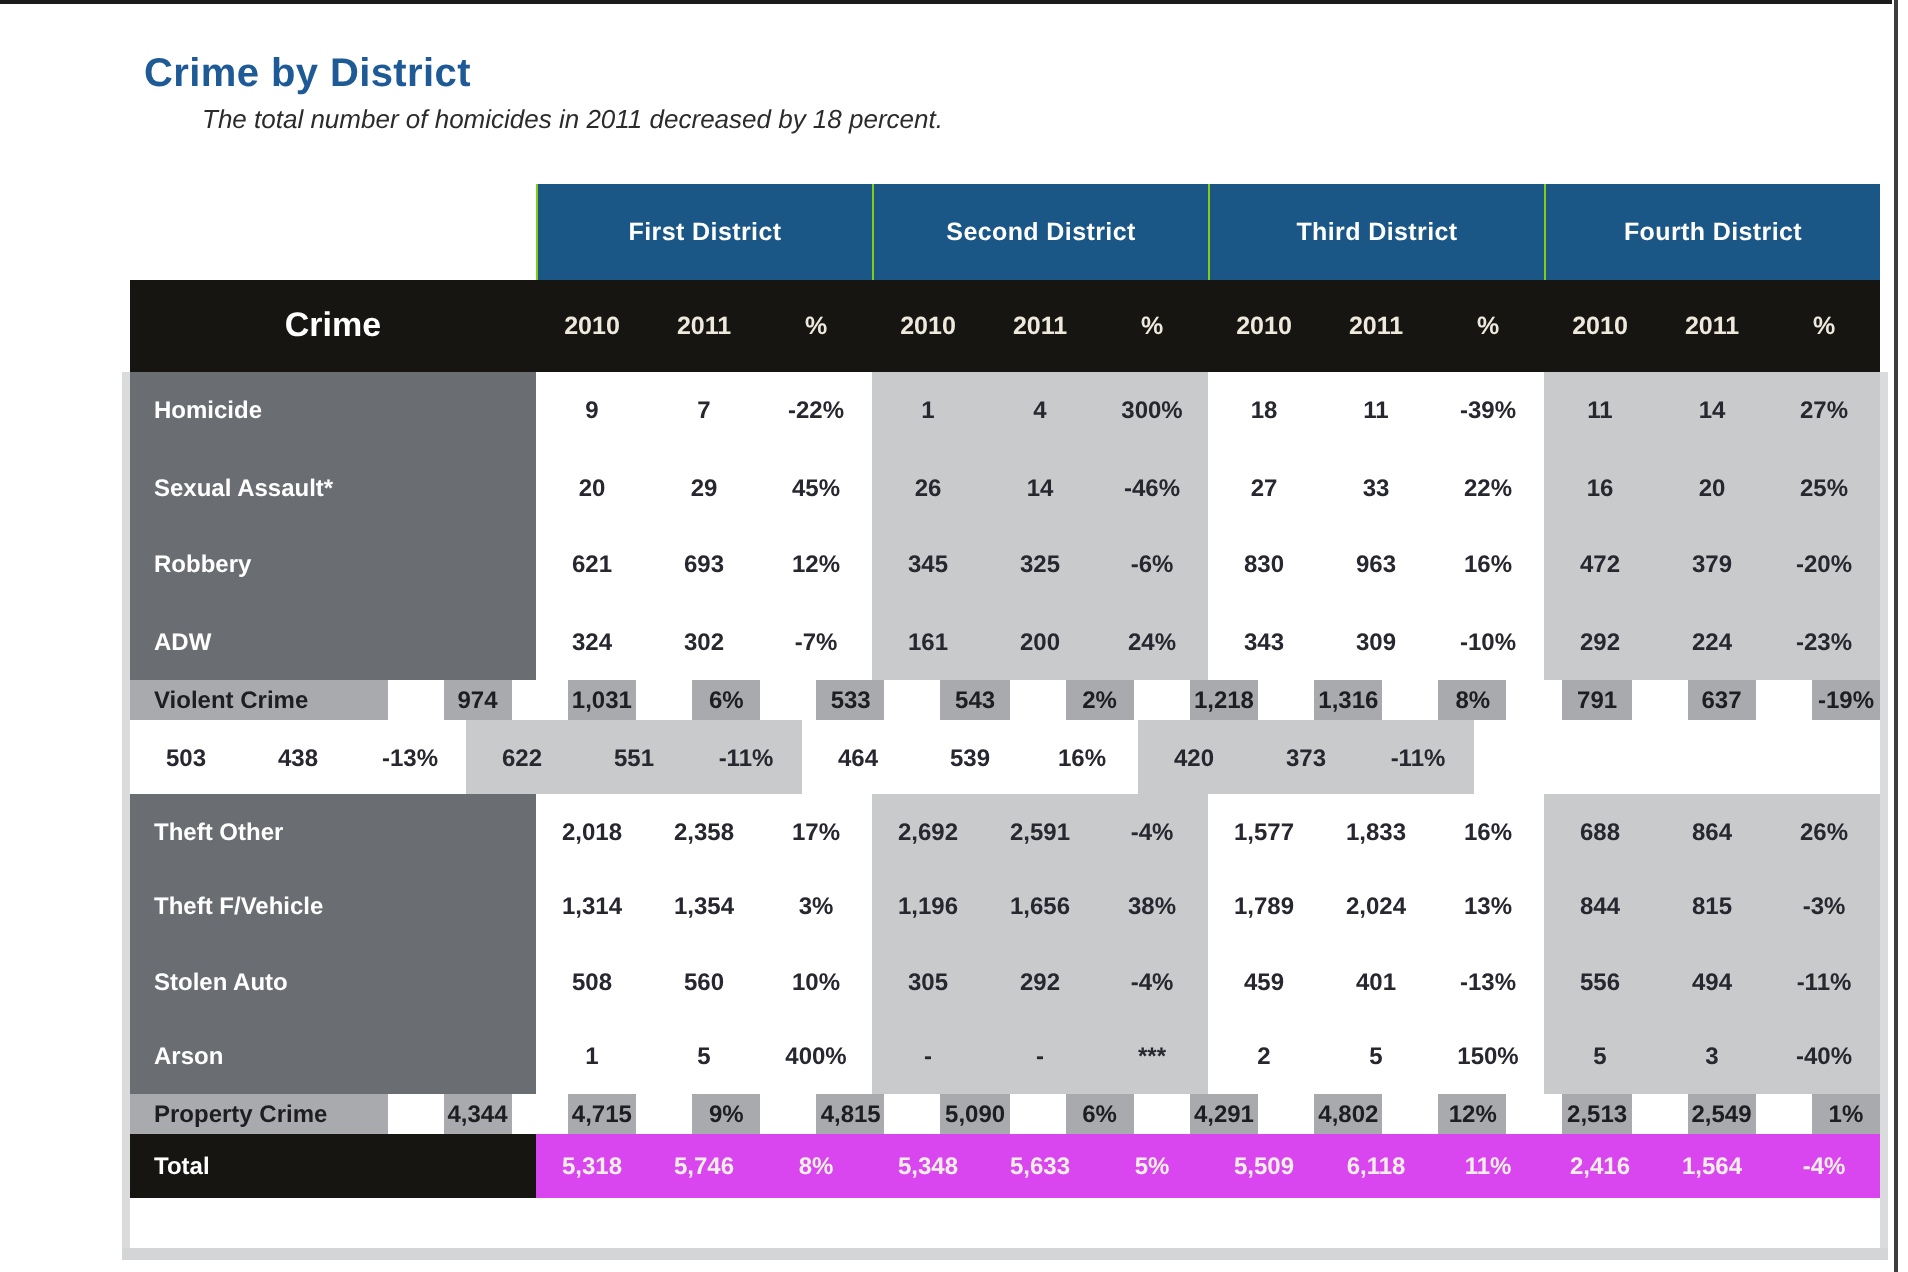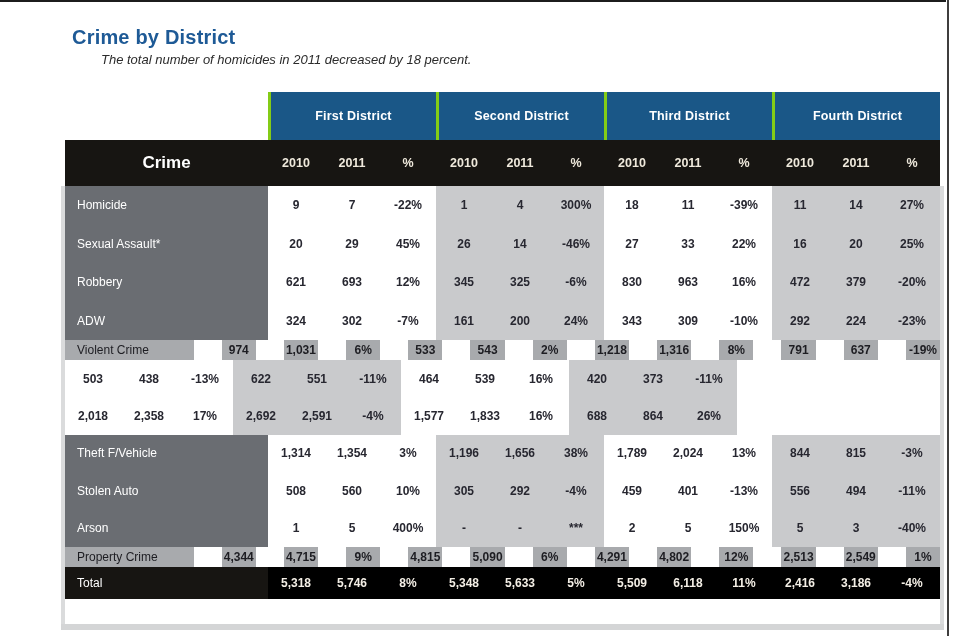--- a/index.html
+++ b/index.html
@@ -29,54 +29,54 @@
   
   .tbl { position:absolute; left:65px; top:92px; width:875px; }
   .row { display:flex; width:875px; }
 
   .district-band { height:48px; }
   .district-band .spacer { width:203px; background:transparent; }
   .district-cell {
     width:168px; background:#1a5787; color:#ffffff;
     display:flex; align-items:center; justify-content:center;
     font-size:12.5px; font-weight:700; letter-spacing:.2px;
-    border-left:3px solid #84cc16;
+    border-left:1px solid #84cc16;
   }
   .district-cell:first-of-type { border-left:none; }
 
   .subheader { height:46px; background:#171512; }
   .subheader .crime-cell {
     width:203px; display:flex; align-items:center; justify-content:center;
     color:#ffffff; font-size:17px; font-weight:700;
   }
   .subheader .col-cell {
     width:56px; display:flex; align-items:center; justify-content:center;
     color:#efe9dc; font-size:12.5px; font-weight:700;
   }
 
   .r-a    { height:38.5px; }
   .r-b    { height:37.4px; }
   .r-band { height:20px;gap:28px; }
   .r-total{ height:32px; }
 
   .label-cell {
     width:203px; display:flex; align-items:center;
-    padding-left:12px; font-size:12px; font-weight:400; color:#ffffff;
+    padding-left:12px; font-size:12px; font-weight:700; color:#ffffff;
     background:#6a6d72;
   }
   .val-cell {
     width:56px; display:flex; align-items:center; justify-content:center;
     font-size:12px; font-weight:700; color:#272730;
   }
   .row.data .val-cell.d0, .row.data .val-cell.d2 { background:#ffffff; }
   .row.data .val-cell.d1, .row.data .val-cell.d3 { background:#c9cacc; }
 
   .row.band .label-cell, .row.band .val-cell { background:#a8aaad; color:#1d1d22; }
   .row.total .label-cell { background:#171512; color:#ffffff; }
-  .row.total .val-cell   { background:#000000; color:#f4efe6; }
+  .row.total .val-cell   { background:#d946ef; color:#f4efe6; }
 
   
   .edge-left   { position:absolute; left:61px;  top:186px; width:4px;  height:444px; background:#dadbdc; }
   .edge-right  { position:absolute; left:940px; top:186px; width:4px;  height:444px; background:#dadbdc; }
   .edge-bottom { position:absolute; left:61px;  top:624px; width:883px; height:6px;  background:#d4d5d6; }
 </style>
 </head>
 <body>
 
 <div class="page">
@@ -193,20 +193,21 @@
           <div class="val-cell d1">551</div>
           <div class="val-cell d1">-11%</div>
           <div class="val-cell d2">464</div>
           <div class="val-cell d2">539</div>
           <div class="val-cell d2">16%</div>
           <div class="val-cell d3">420</div>
           <div class="val-cell d3">373</div>
           <div class="val-cell d3">-11%</div>
         </div>
         <div class="row data r-b">
+          <div class="label-cell">Theft Other</div>
           <div class="val-cell d0">2,018</div>
           <div class="val-cell d0">2,358</div>
           <div class="val-cell d0">17%</div>
           <div class="val-cell d1">2,692</div>
           <div class="val-cell d1">2,591</div>
           <div class="val-cell d1">-4%</div>
           <div class="val-cell d2">1,577</div>
           <div class="val-cell d2">1,833</div>
           <div class="val-cell d2">16%</div>
           <div class="val-cell d3">688</div>
@@ -278,21 +279,21 @@
           <div class="val-cell d0">5,318</div>
           <div class="val-cell d0">5,746</div>
           <div class="val-cell d0">8%</div>
           <div class="val-cell d1">5,348</div>
           <div class="val-cell d1">5,633</div>
           <div class="val-cell d1">5%</div>
           <div class="val-cell d2">5,509</div>
           <div class="val-cell d2">6,118</div>
           <div class="val-cell d2">11%</div>
           <div class="val-cell d3">2,416</div>
-          <div class="val-cell d3">3,186</div>
+          <div class="val-cell d3">1,564</div>
           <div class="val-cell d3">-4%</div>
         </div>
       </div>
   </div>
 
   <div class="edge-left"></div>
   <div class="edge-right"></div>
   <div class="edge-bottom"></div>
 </div>
 

